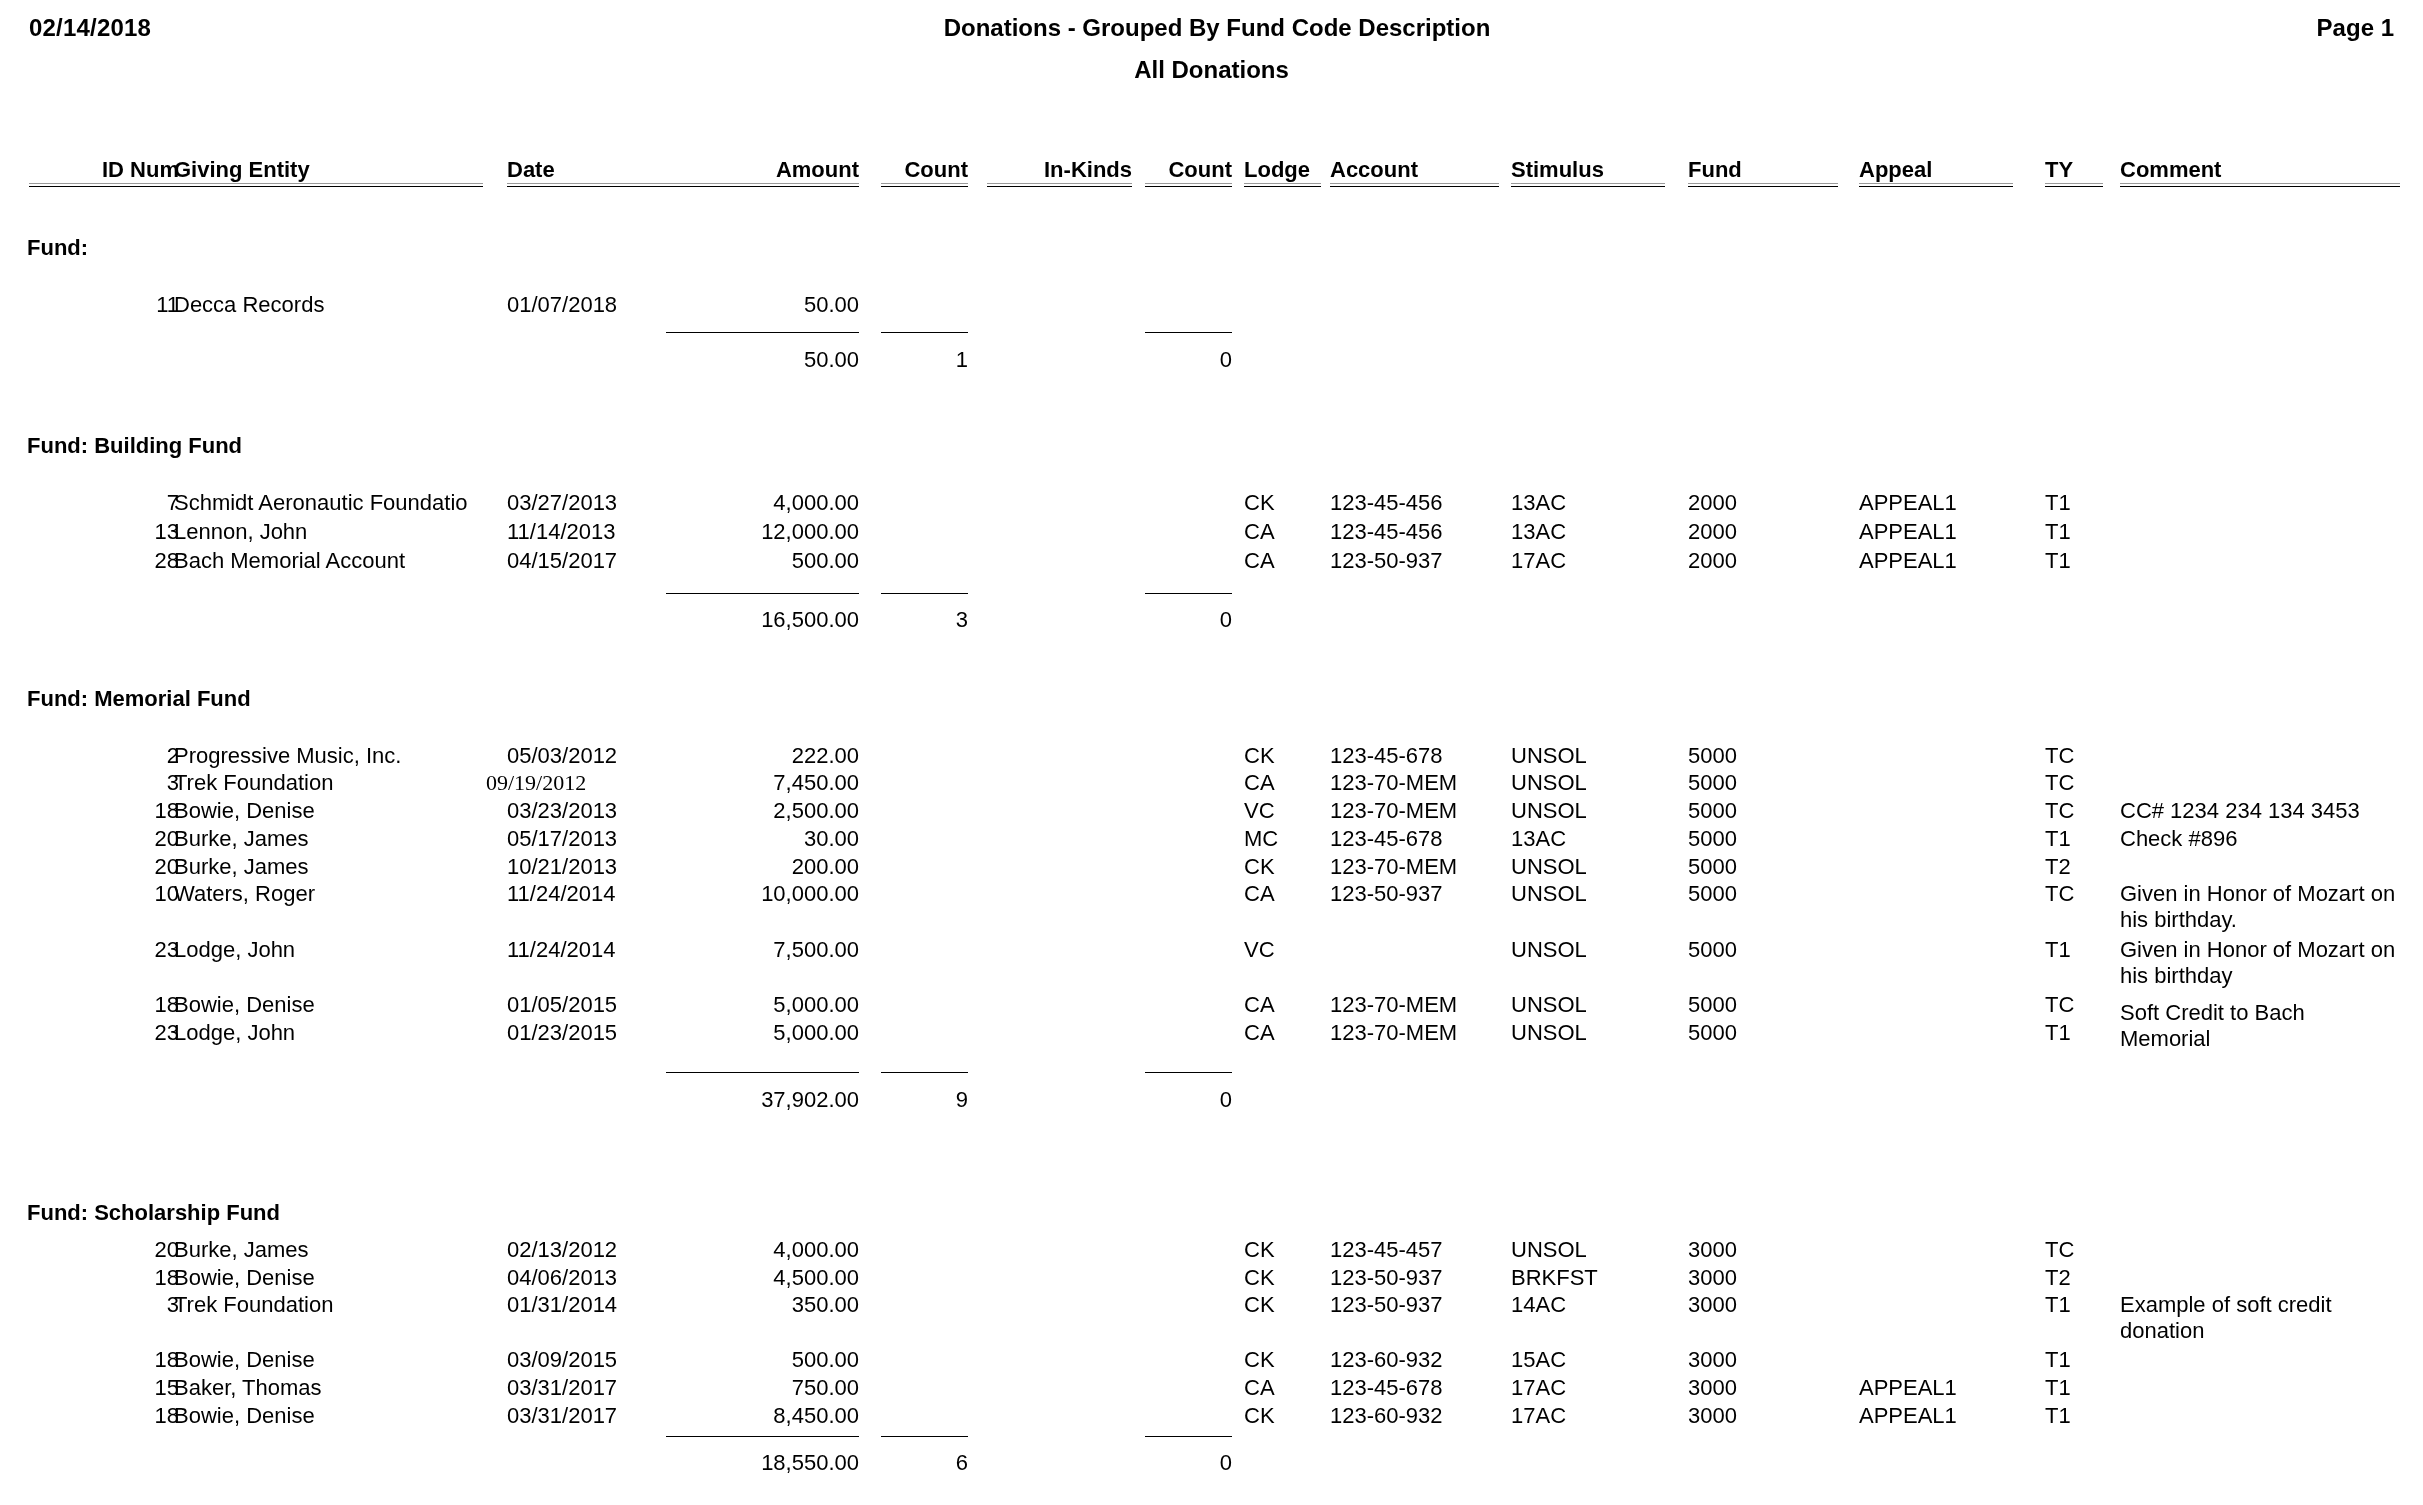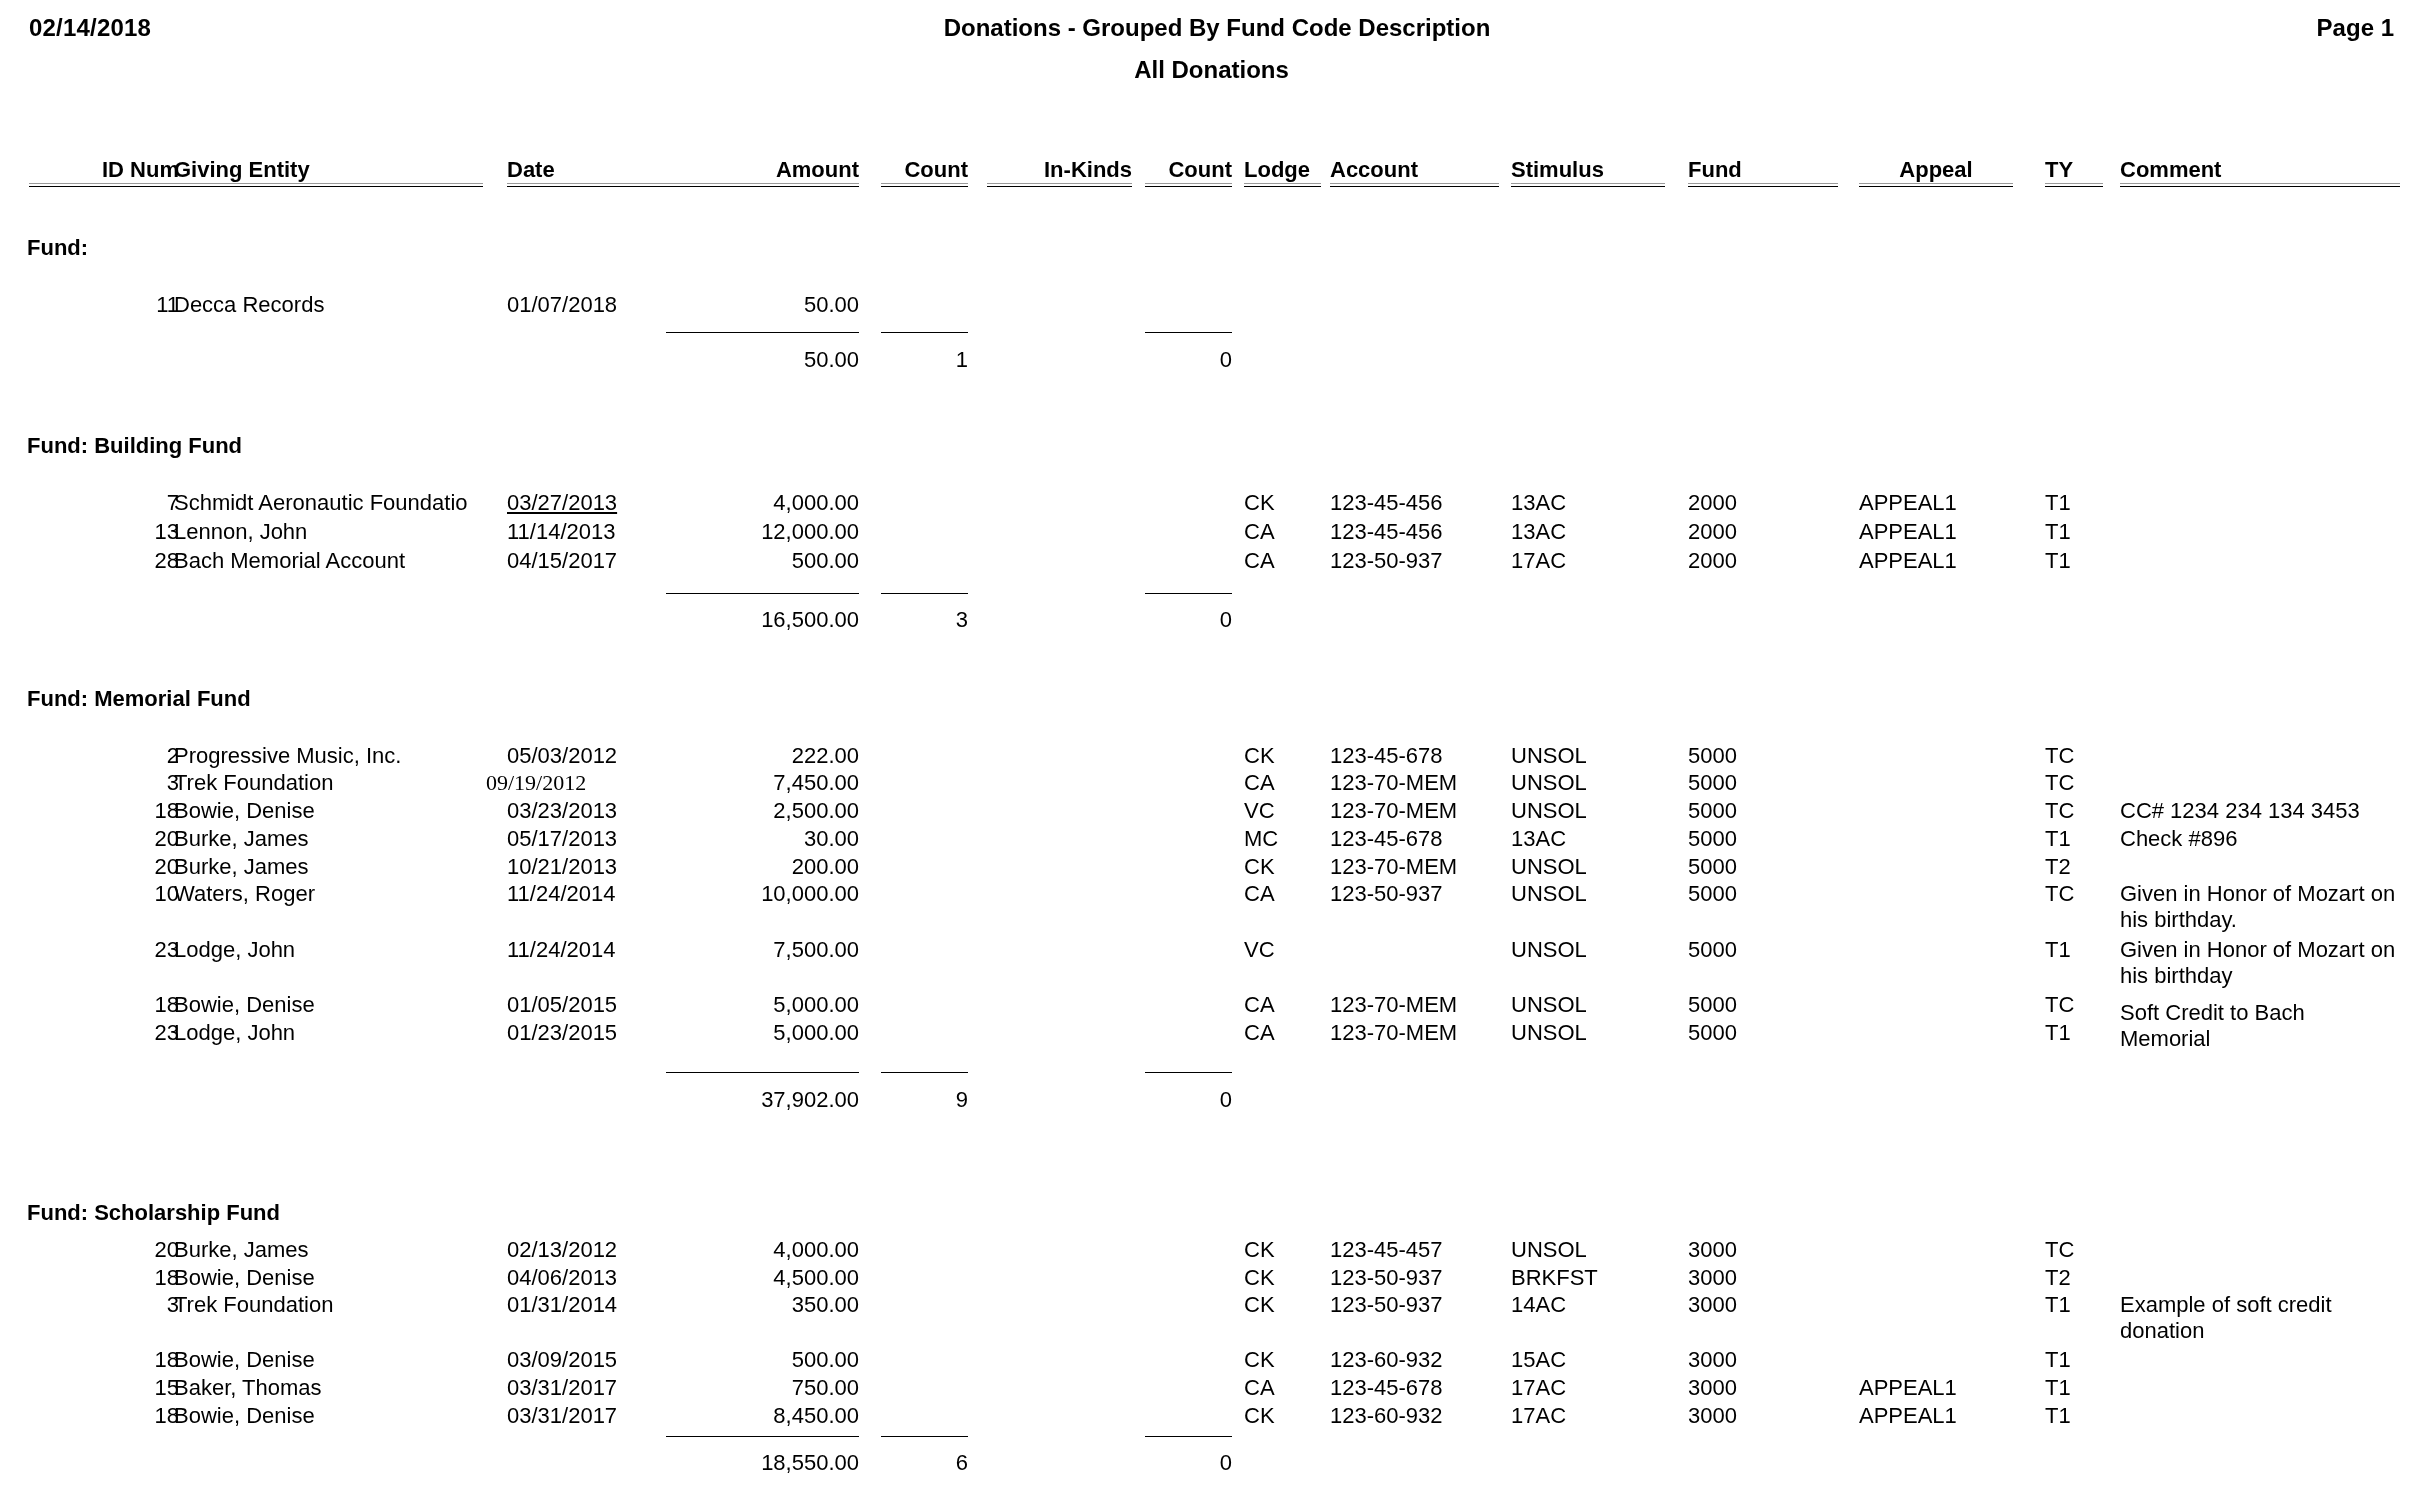--- a/index.html
+++ b/index.html
@@ -132,21 +132,21 @@
       <div class="ch l" style="left: 174px; width: 309px;">Giving Entity</div>
       <div class="ch l" style="left: 507px; width: 169px;">Date</div>
       <div class="ch r" style="left: 666px; width: 193px;">Amount</div>
       <div class="ch r" style="left: 881px; width: 87px;">Count</div>
       <div class="ch r" style="left: 987px; width: 145px;">In-Kinds</div>
       <div class="ch r" style="left: 1145px; width: 87px;">Count</div>
       <div class="ch l" style="left: 1244px; width: 77px;">Lodge</div>
       <div class="ch l" style="left: 1330px; width: 169px;">Account</div>
       <div class="ch l" style="left: 1511px; width: 154px;">Stimulus</div>
       <div class="ch l" style="left: 1688px; width: 150px;">Fund</div>
-      <div class="ch l" style="left: 1859px; width: 154px; text-align: center;">Appeal</div>
+      <div class="ch l" style="left: 1859px; width: 154px;">Appeal</div>
       <div class="ch l" style="left: 2045px; width: 58px;">TY</div>
       <div class="ch l" style="left: 2120px; width: 280px;">Comment</div>
     </div>
   <div id="rules">
       <div class="rule" style="left: 29px; width: 150px;"></div>
       <div class="rule" style="left: 174px; width: 309px;"></div>
       <div class="rule" style="left: 507px; width: 169px;"></div>
       <div class="rule" style="left: 666px; width: 193px;"></div>
       <div class="rule" style="left: 881px; width: 87px;"></div>
       <div class="rule" style="left: 987px; width: 145px;"></div>
@@ -168,21 +168,21 @@
       <div class="cell r" style="left: 666px; width: 193px; top: 292px;">50.00</div>
       <div class="subrule" style="left: 666px; width: 193px; top: 332px;"></div>
       <div class="subrule" style="left: 881px; width: 87px; top: 332px;"></div>
       <div class="subrule" style="left: 1145px; width: 87px; top: 332px;"></div>
       <div class="tot" style="left: 666px; width: 193px; top: 347px;">50.00</div>
       <div class="tot" style="left: 881px; width: 87px; top: 347px;">1</div>
       <div class="tot" style="left: 1145px; width: 87px; top: 347px;">0</div>
       <div class="group-label" style="top: 433px;">Fund: Building Fund</div>
       <div class="cell r" style="left: 29px; width: 150px; top: 490px;">7</div>
       <div class="cell l" style="left: 174px; width: 309px; top: 490px;">Schmidt Aeronautic Foundatio</div>
-      <div class="cell l" style="left: 507px; width: 169px; top: 490px; text-decoration: underline;">03/27/2013</div>
+      <div class="cell l" style="left: 507px; width: 169px; top: 490px;">03/27/2013</div>
       <div class="cell r" style="left: 666px; width: 193px; top: 490px;">4,000.00</div>
       <div class="cell l" style="left: 1244px; width: 77px; top: 490px;">CK</div>
       <div class="cell l" style="left: 1330px; width: 169px; top: 490px;">123-45-456</div>
       <div class="cell l" style="left: 1511px; width: 154px; top: 490px;">13AC</div>
       <div class="cell l" style="left: 1688px; width: 150px; top: 490px;">2000</div>
       <div class="cell l" style="left: 1859px; width: 154px; top: 490px;">APPEAL1</div>
       <div class="cell l" style="left: 2045px; width: 58px; top: 490px;">T1</div>
       <div class="cell r" style="left: 29px; width: 150px; top: 519px;">13</div>
       <div class="cell l" style="left: 174px; width: 309px; top: 519px;">Lennon, John</div>
       <div class="cell l" style="left: 507px; width: 169px; top: 519px;">11/14/2013</div>

